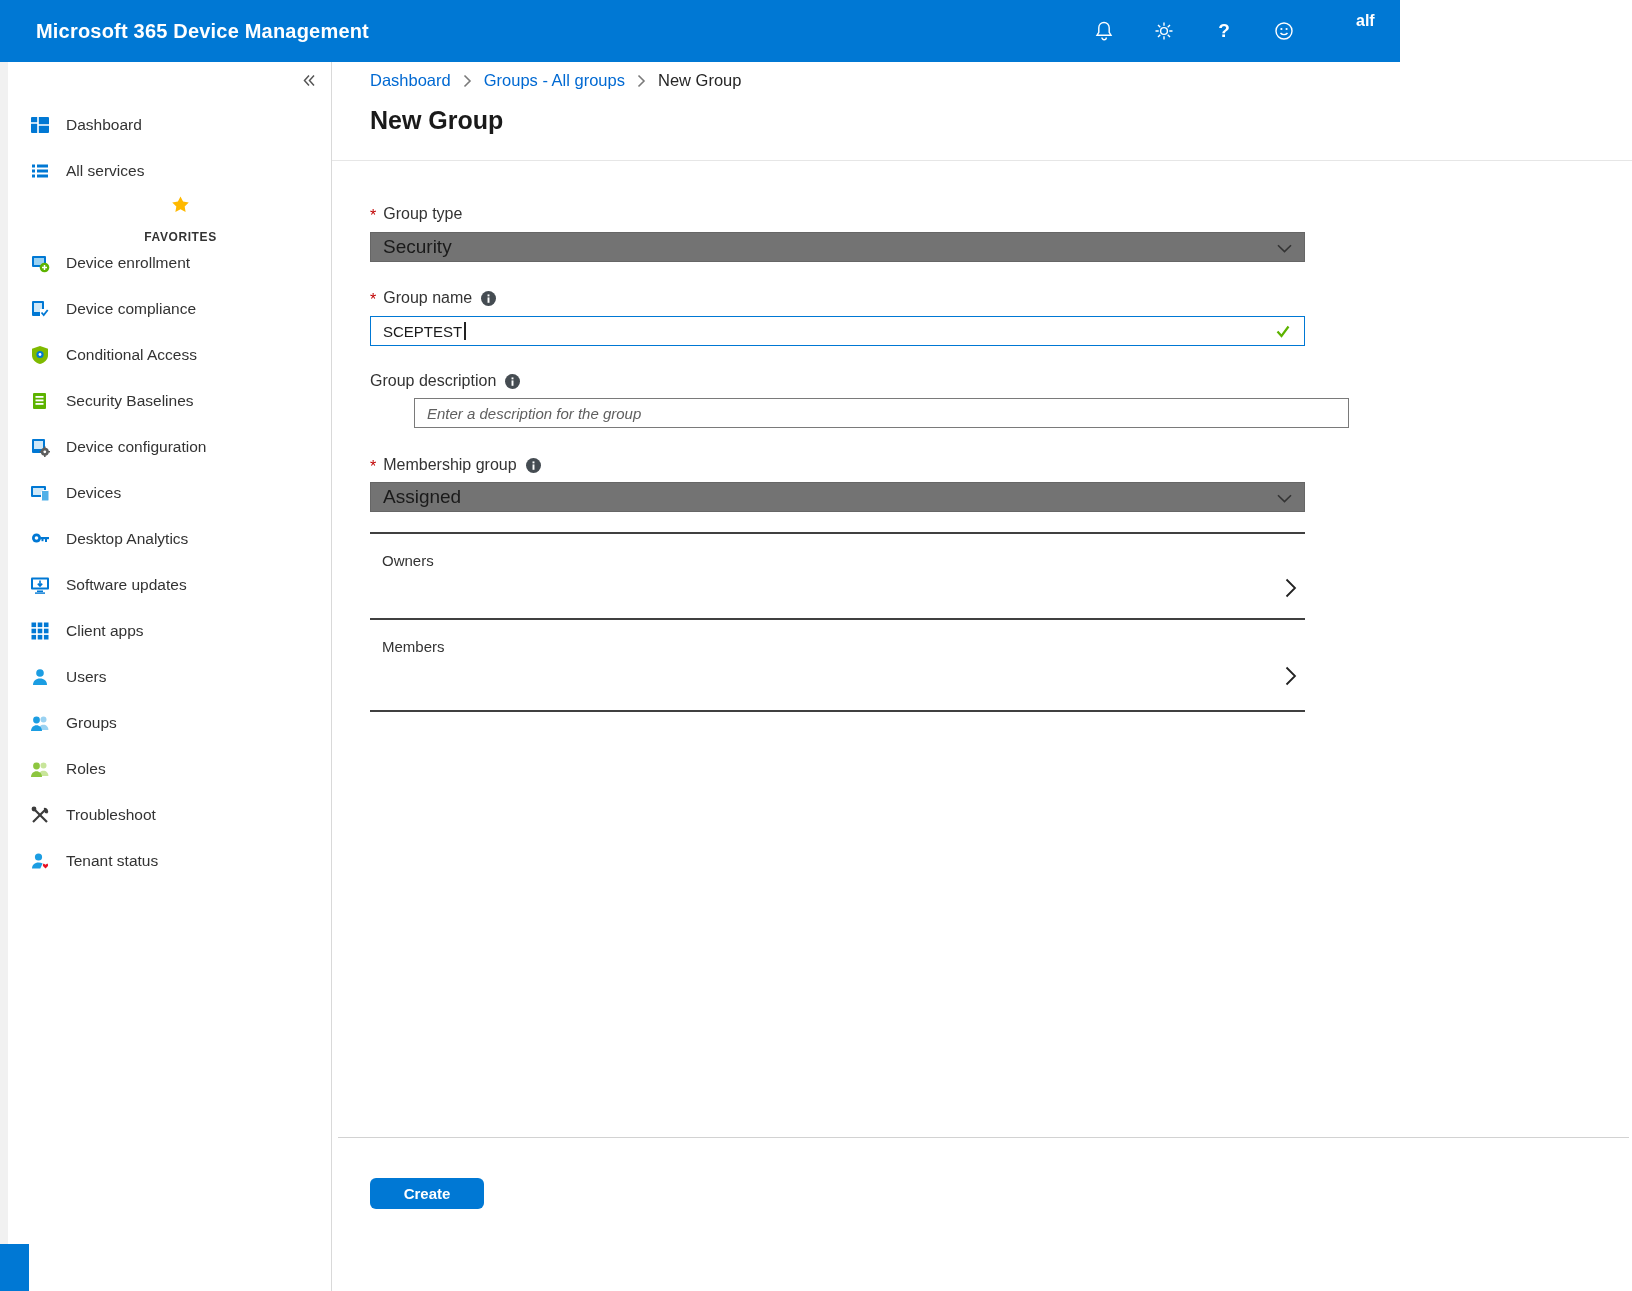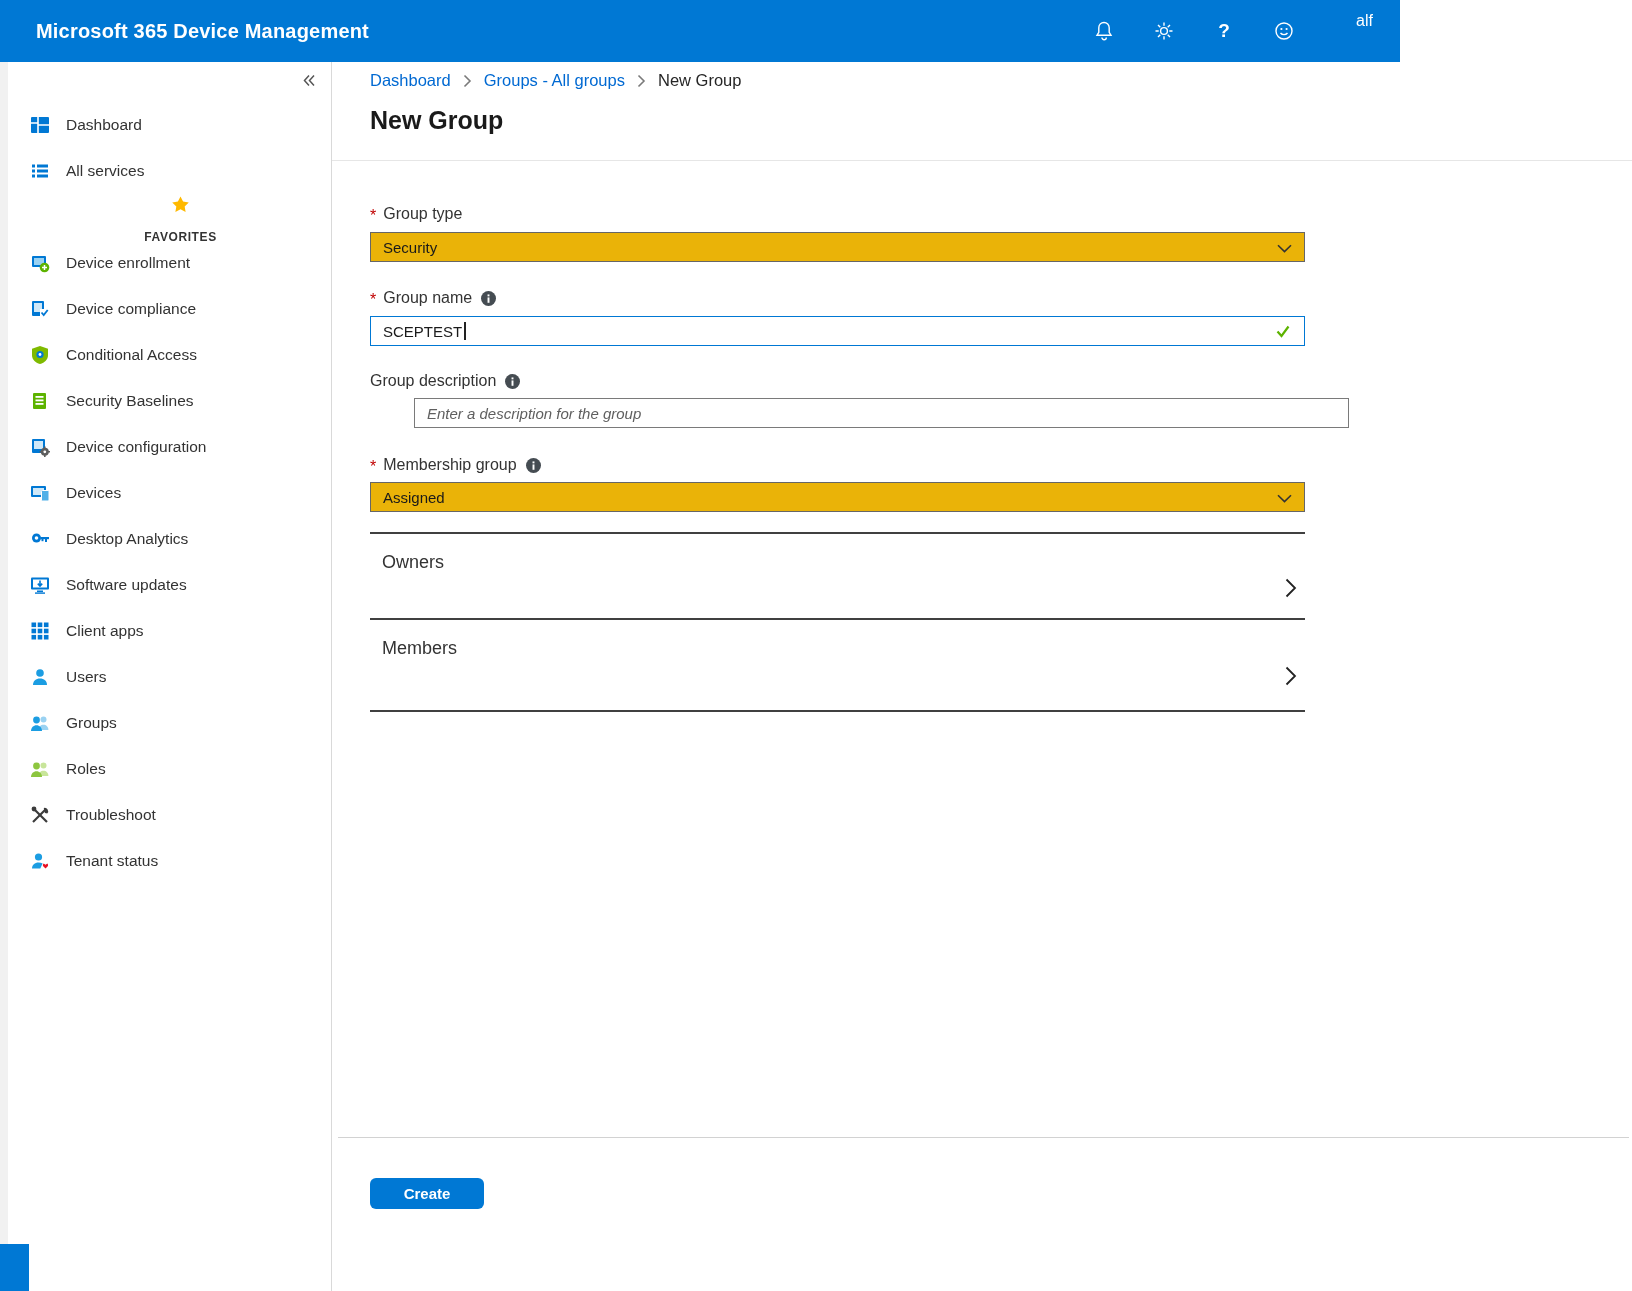--- a/index.html
+++ b/index.html
@@ -13,21 +13,21 @@
     --valid:#5db300; --darkline:#404040; --fieldborder:#666666; --text:#333333;
   }
   
   .topbar { position:absolute; left:0; top:0; width:1400px; height:62px;
     background:var(--accent); color:#fff; display:flex; align-items:center; z-index:5; }
   .topbar-title { margin-left:36px; font-size:20px; font-weight:700; letter-spacing:.2px; }
   .topbar-icons { position:absolute; right:104px; top:0; height:62px; display:flex; align-items:center; gap:36px; }
   .tb-icon { width:24px; height:24px; display:flex; align-items:center; justify-content:center; cursor:pointer; }
   .tb-help { font-size:19px; font-weight:700; color:#fff; }
   .topbar-user { position:absolute; right:0; top:12px; width:44px; overflow:hidden;
-    white-space:nowrap; font-weight:400; font-size:16px; cursor:pointer; }
+    white-space:nowrap; font-weight:700; font-size:16px; cursor:pointer; }
   
   .sidebar { position:absolute; left:0; top:62px; bottom:0; width:332px;
     background:#fff; border-right:1px solid #d9d9d9; }
   .sidebar-scroll { position:absolute; left:0; top:0; bottom:0; width:8px; background:#f1f1f1; }
   .collapse { position:absolute; right:14px; top:10px; cursor:pointer; }
   .nav { padding-top:40px; }
   .nav-row { height:46px; display:flex; align-items:center; padding-left:30px; gap:16px;
     font-size:15.5px; color:var(--text); cursor:pointer; }
   .nav-icon { width:20px; height:20px; flex:0 0 20px; display:flex; align-items:center; }
   .fav-label { font-size:12px; font-weight:700; letter-spacing:.6px; color:#333; }
@@ -39,37 +39,37 @@
   .crumb.link { color:var(--link); text-decoration:none; cursor:pointer; }
   .crumb.current { color:#262626; }
   .crumb-sep { display:flex; align-items:center; }
   .page-title { position:absolute; left:38px; top:44px; font-size:25px; font-weight:700; color:#1a1a1a; }
   .title-sep { position:absolute; left:0; right:0; top:98px; height:1px; background:#e6e6e6; }
   
   .field-label { position:absolute; left:38px; display:flex; align-items:center; gap:7px;
     font-size:16px; color:var(--text); }
   .req { color:var(--required); font-size:16px; transform:translateY(2px); }
   .info-icon { display:flex; align-items:center; margin-left:2px; }
-  .dropdown { position:absolute; left:38px; width:935px; height:30px; background:#eab308;
+  .dropdown { position:absolute; left:38px; width:935px; height:30px; background:#737373;
     border:1px solid var(--fieldborder); display:flex; align-items:center; justify-content:space-between;
-    padding:0 12px; font-size:15px; color:#1a1a1a; cursor:pointer; }
+    padding:0 12px; font-size:19px; color:#1a1a1a; cursor:pointer; }
   .textfield { position:absolute; left:38px; width:935px; height:30px; background:#fff;
     display:flex; align-items:center; padding:0 12px; font-size:15px; color:#1a1a1a; cursor:text; }
   .tf-name { border:1.5px solid var(--accent); justify-content:flex-start; }
   .tf-name .check { margin-left:auto; display:flex; align-items:center; }
   .caret { display:inline-block; width:1.5px; height:18px; background:#222; margin-left:2px;
     animation: blink 1s steps(1) infinite; }
   @keyframes blink { 50% { opacity:0; } }
   .tf-desc { border:1px solid #7a7a7a; font-size:15px; color:#1a1a1a; }
   input.tf-desc::placeholder { color:#5f5f5f; font-style:italic; }
   input.tf-desc { outline:none; font-family:"Liberation Sans", sans-serif;margin-left:44px; }
   .hline { position:absolute; left:38px; width:935px; height:1.5px; background:var(--darkline); }
   .section-row { position:absolute; left:38px; width:935px; height:84px; cursor:pointer;
     display:flex; align-items:flex-start; justify-content:space-between; padding:18px 8px 0 12px; }
-  .section-label { font-size:18px; color:var(--text); }
+  .section-label { font-size:15px; color:var(--text); }
   .section-chev { align-self:center; margin-top:6px; display:flex; }
   .bottom-sep { position:absolute; left:6px; right:3px; top:1075px; height:1px; background:#d2d2d2; }
   .create-btn { position:absolute; left:38px; top:1116px; width:114px; height:31px;
     background:var(--accent); color:#fff; border:none; font-family:"Liberation Sans",sans-serif;
     font-size:15px; font-weight:700; border-radius:6px; cursor:pointer; }
 </style>
 </head>
 <body>
 
 <div class="topbar">

